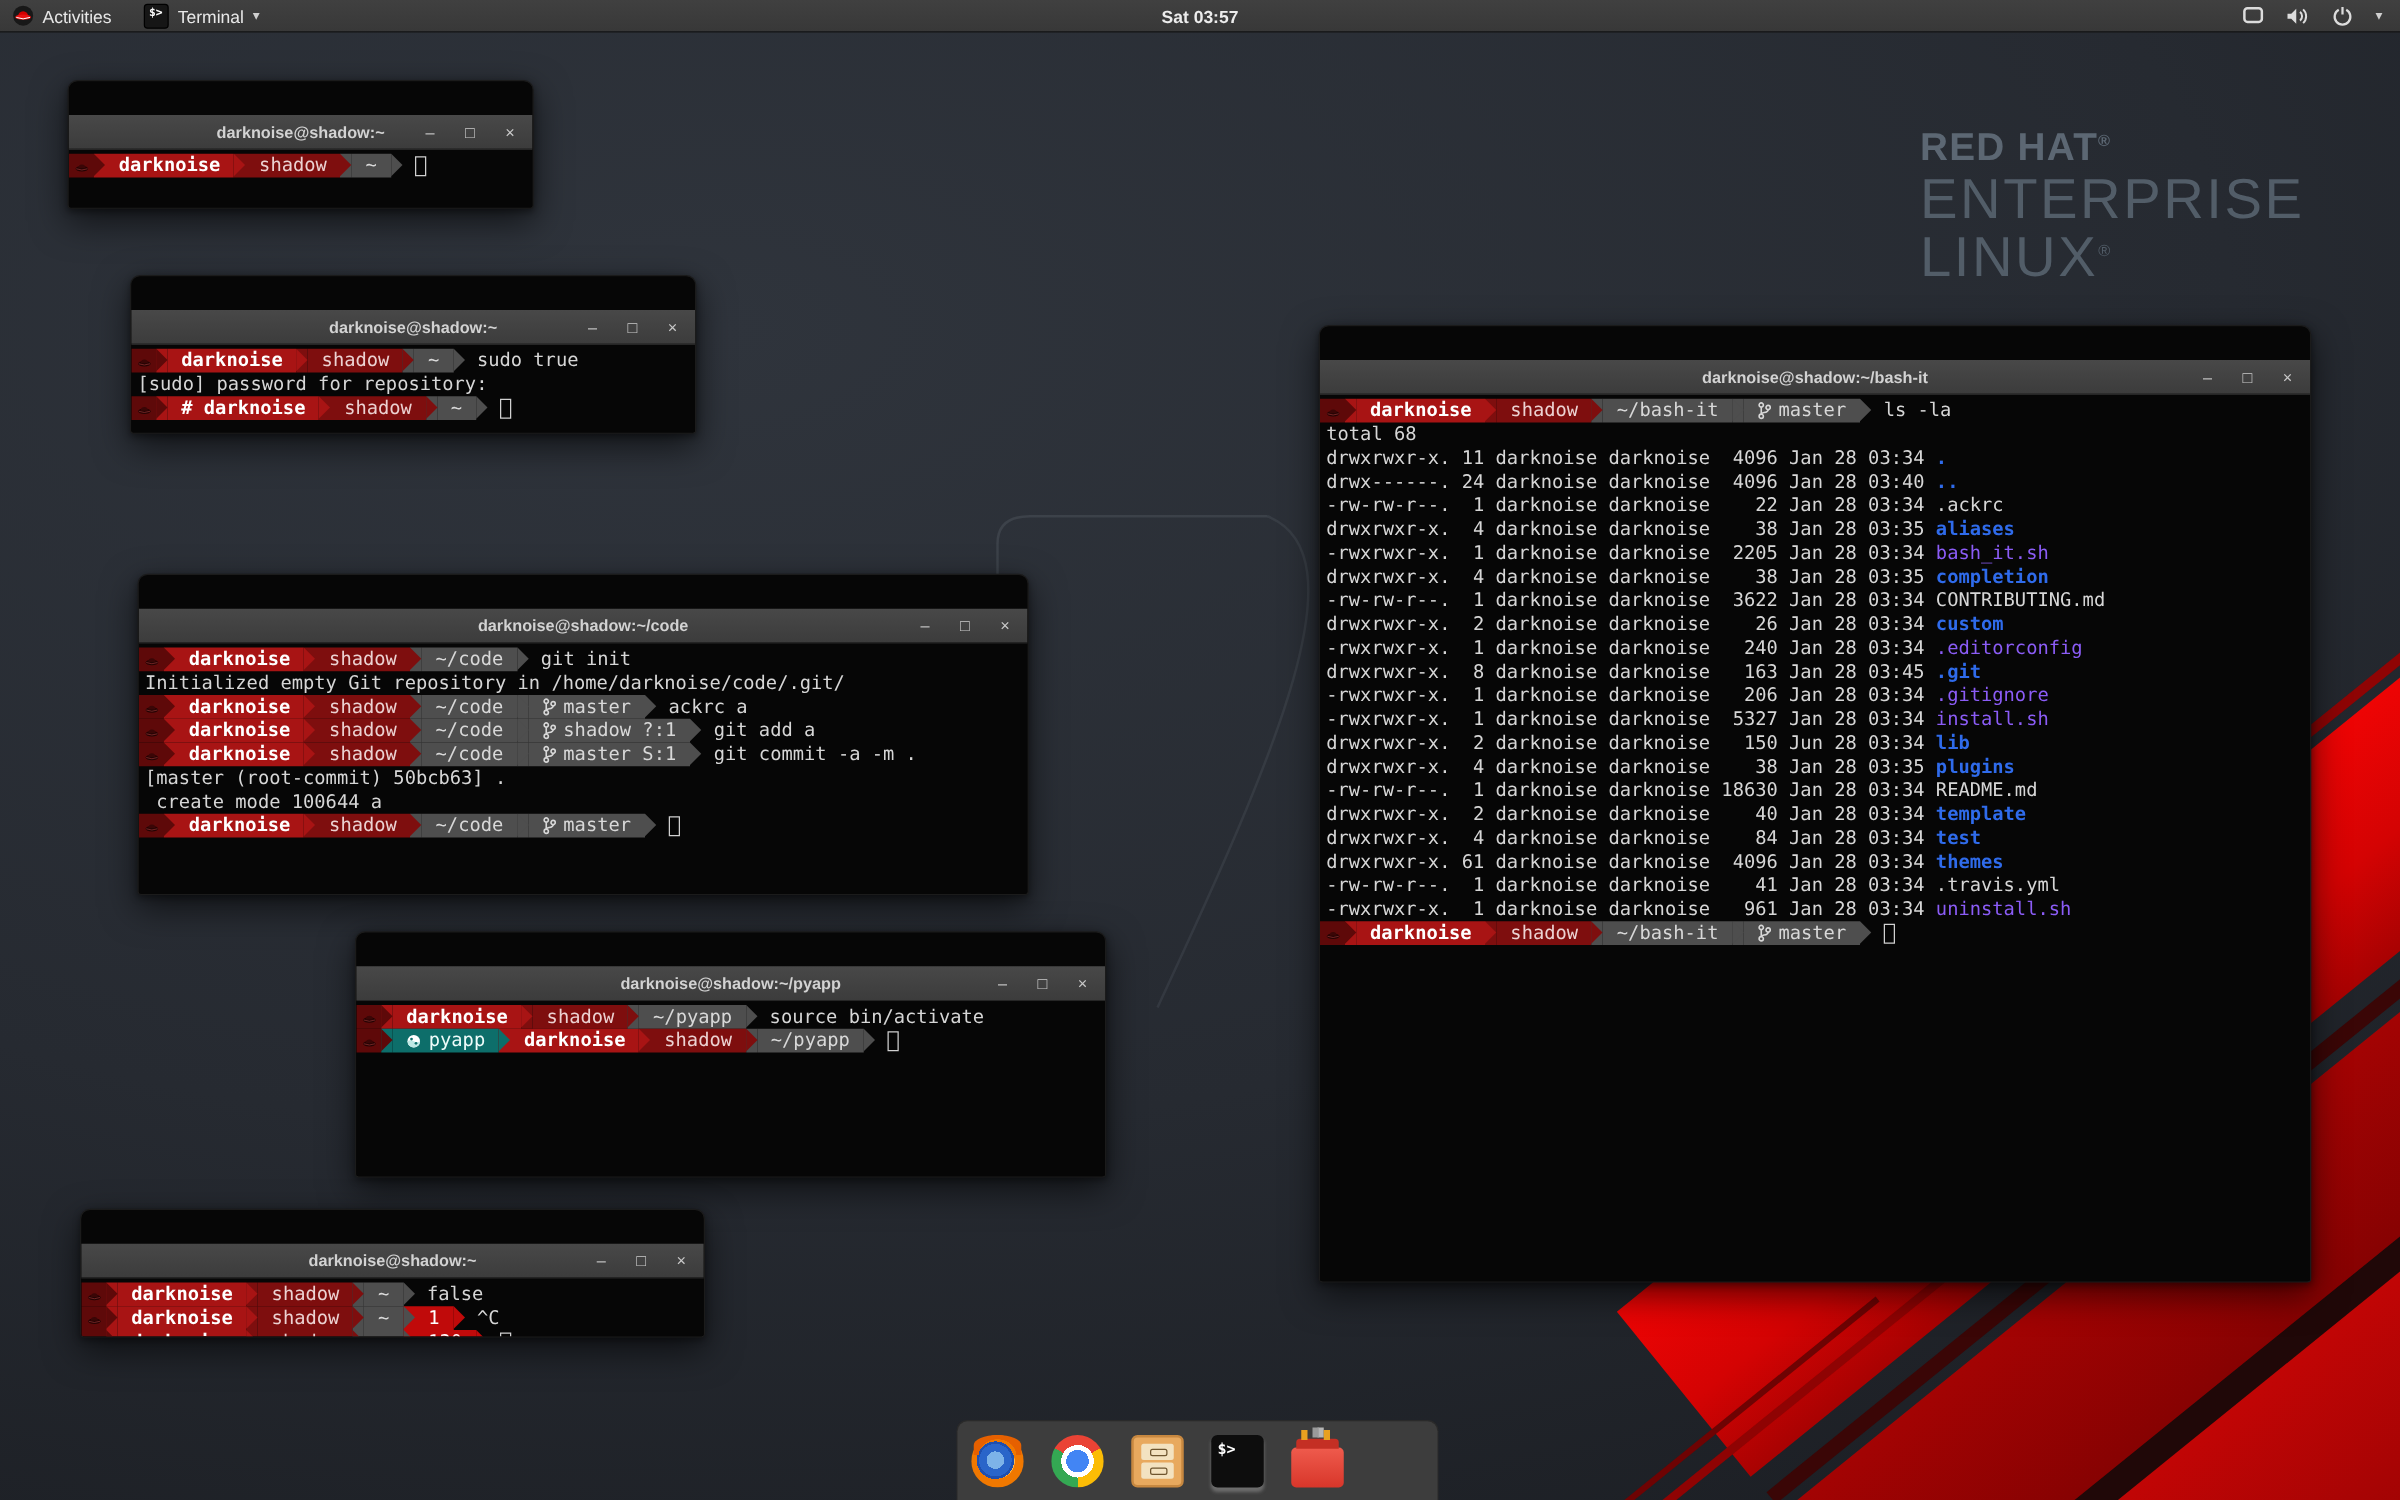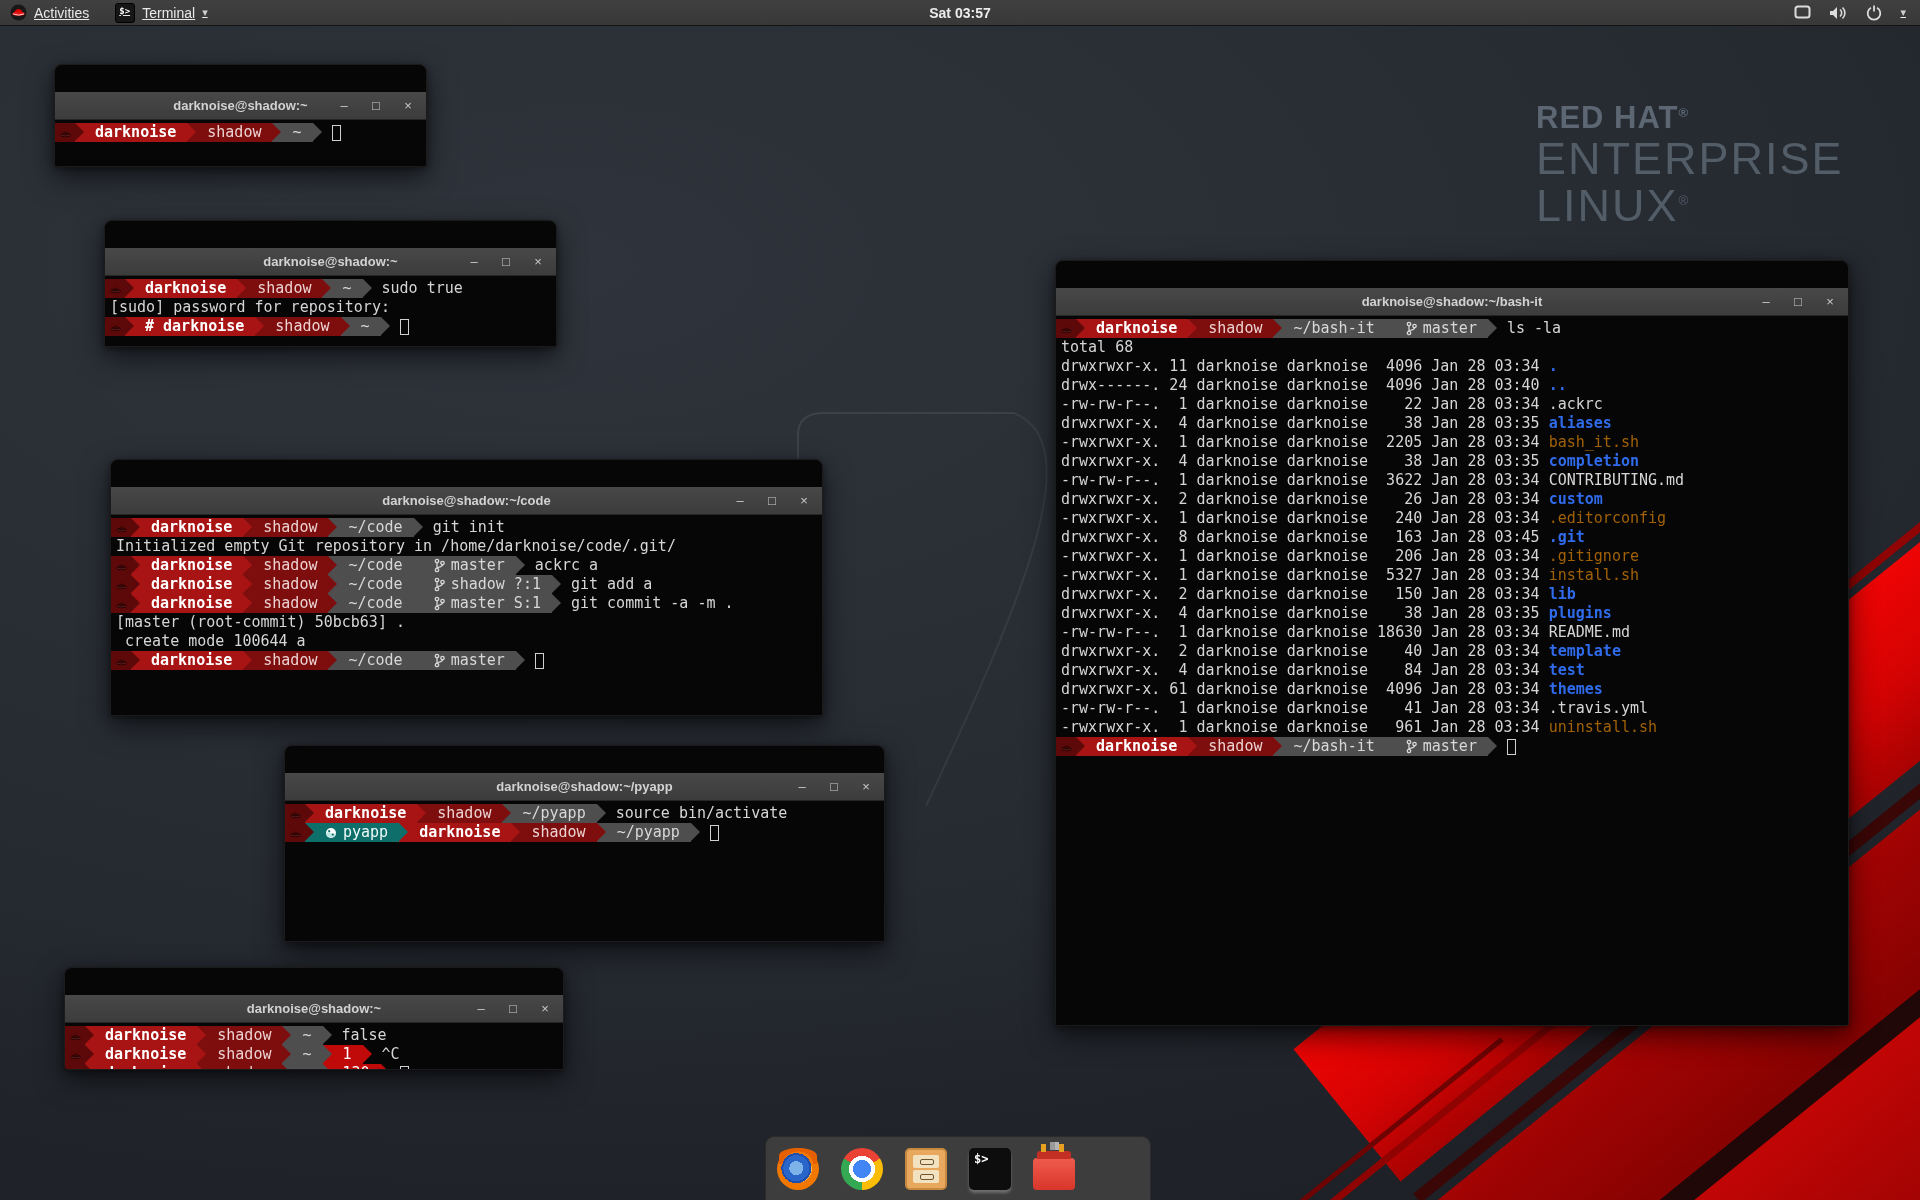--- a/index.html
+++ b/index.html
@@ -25,21 +25,21 @@
   .band-lineb { left:1120px; top:1172px; width:430px; height:5px; background:#6e0303; }
 
   #brand { position:absolute; left:1536px; top:100px; z-index:1; color:#57626e; user-select:none; }
   #brand .b1 { font-size:31px; font-weight:bold; letter-spacing:1px; color:#5c6773; }
   #brand .b2, #brand .b3 { font-size:45px; letter-spacing:2px; font-weight:400; line-height:1.04; color:#525d68; }
   #brand sup { font-size:13px; vertical-align:super; }
 
   
   #topbar { position:absolute; left:0; top:0; width:1920px; height:26px; z-index:40;
     background:linear-gradient(#404040,#383838); border-bottom:1px solid #141414;
-    display:flex; align-items:center; color:#e8e8e8; font-size:14px;text-decoration:underline; }
+    display:flex; align-items:center; color:#e8e8e8; font-size:14px; }
   .tb-left { display:flex; align-items:center; gap:6px; padding-left:8px; }
   .tb-activities { display:flex; align-items:center; gap:7px; padding:0 10px 0 2px; height:26px; cursor:default; }
   .tb-appmenu { display:flex; align-items:center; gap:7px; height:26px; padding:0 10px; }
   .tb-apptile { width:20px; height:20px; background:#161616; border:1px solid #000; border-radius:3px;
     color:#fff; font-family:"DejaVu Sans Mono",monospace; font-size:9px; font-weight:bold;
     display:flex; align-items:flex-start; justify-content:flex-start; padding:2px 0 0 3px; }
   .tb-chev { font-size:11px; color:#cfcfcf; }
   .tb-clock { position:absolute; left:0; right:0; text-align:center; font-weight:bold; color:#ececec; pointer-events:none; }
   .tb-clock span { pointer-events:auto; }
   .tb-right { margin-left:auto; display:flex; align-items:center; gap:18px; padding-right:14px; }
@@ -66,21 +66,21 @@
   .seg-path { color:#d8d8d8; }
   .seg-git  { color:#d8d8d8; }
   .seg-exit { color:#ffffff; }
   .seg-venv { color:#eefcfa; }
   .arrow { display:inline-block; width:9px; height:19px; position:relative; flex:0 0 9px; }
   .arrow b { position:absolute; left:0; top:0; width:0; height:0;
     border-top:9.5px solid transparent; border-bottom:9.5px solid transparent; border-left:9px solid currentColor; }
   .cmd { margin-left:10px; color:#d6d6d6; white-space:pre; }
   .cursor { display:inline-block; width:9px; height:16px; border:1px solid #d0d0d0; margin-left:10px; }
   .fn-dir  { color:#2f6beb; font-weight:bold; }
-  .fn-exec { color:#a16207; }
+  .fn-exec { color:#8b5cf6; }
   .fn-plain{ color:#d6d6d6; }
 
   
   #dock { position:absolute; left:765px; bottom:0; width:386px; height:64px; z-index:30;
     background:#3d3d3d; border:1px solid #2a2a2a; border-bottom:none; border-radius:9px 9px 0 0;
     display:flex; align-items:center; justify-content:center; gap:20px; }
   .dock-item { width:44px; height:44px; display:flex; align-items:center; justify-content:center; }
   .dk { width:42px; height:42px; display:block; position:relative; }
   .dk-firefox { border-radius:50%;
     background: radial-gradient(circle at 46% 48%, #7db3e8 0 7px, #2a65c9 7px 13px, #1f4fae 13px 15px, transparent 15px),
@@ -322,21 +322,21 @@
           <div class="term-line plain"><span>-rw-rw-r--.  1 darknoise darknoise    22 Jan 28 03:34 </span><span class="fn-plain">.ackrc</span></div>
           <div class="term-line plain"><span>drwxrwxr-x.  4 darknoise darknoise    38 Jan 28 03:35 </span><span class="fn-dir">aliases</span></div>
           <div class="term-line plain"><span>-rwxrwxr-x.  1 darknoise darknoise  2205 Jan 28 03:34 </span><span class="fn-exec">bash_it.sh</span></div>
           <div class="term-line plain"><span>drwxrwxr-x.  4 darknoise darknoise    38 Jan 28 03:35 </span><span class="fn-dir">completion</span></div>
           <div class="term-line plain"><span>-rw-rw-r--.  1 darknoise darknoise  3622 Jan 28 03:34 </span><span class="fn-plain">CONTRIBUTING.md</span></div>
           <div class="term-line plain"><span>drwxrwxr-x.  2 darknoise darknoise    26 Jan 28 03:34 </span><span class="fn-dir">custom</span></div>
           <div class="term-line plain"><span>-rwxrwxr-x.  1 darknoise darknoise   240 Jan 28 03:34 </span><span class="fn-exec">.editorconfig</span></div>
           <div class="term-line plain"><span>drwxrwxr-x.  8 darknoise darknoise   163 Jan 28 03:45 </span><span class="fn-dir">.git</span></div>
           <div class="term-line plain"><span>-rwxrwxr-x.  1 darknoise darknoise   206 Jan 28 03:34 </span><span class="fn-exec">.gitignore</span></div>
           <div class="term-line plain"><span>-rwxrwxr-x.  1 darknoise darknoise  5327 Jan 28 03:34 </span><span class="fn-exec">install.sh</span></div>
-          <div class="term-line plain"><span>drwxrwxr-x.  2 darknoise darknoise   150 Jan 28 03:34 </span><span class="fn-dir">lib</span></div>
+          <div class="term-line plain"><span>drwxrwxr-x.  2 darknoise darknoise   150 Jun 28 03:34 </span><span class="fn-dir">lib</span></div>
           <div class="term-line plain"><span>drwxrwxr-x.  4 darknoise darknoise    38 Jan 28 03:35 </span><span class="fn-dir">plugins</span></div>
           <div class="term-line plain"><span>-rw-rw-r--.  1 darknoise darknoise 18630 Jan 28 03:34 </span><span class="fn-plain">README.md</span></div>
           <div class="term-line plain"><span>drwxrwxr-x.  2 darknoise darknoise    40 Jan 28 03:34 </span><span class="fn-dir">template</span></div>
           <div class="term-line plain"><span>drwxrwxr-x.  4 darknoise darknoise    84 Jan 28 03:34 </span><span class="fn-dir">test</span></div>
           <div class="term-line plain"><span>drwxrwxr-x. 61 darknoise darknoise  4096 Jan 28 03:34 </span><span class="fn-dir">themes</span></div>
           <div class="term-line plain"><span>-rw-rw-r--.  1 darknoise darknoise    41 Jan 28 03:34 </span><span class="fn-plain">.travis.yml</span></div>
           <div class="term-line plain"><span>-rwxrwxr-x.  1 darknoise darknoise   961 Jan 28 03:34 </span><span class="fn-exec">uninstall.sh</span></div>
           <div class="term-line"><span class="seg seg-hat" style="background: rgb(94, 9, 9);"><svg width="11" height="10" viewBox="0 0 11 10">
                 <ellipse cx="5.5" cy="7" rx="5" ry="2.2" fill="#240303"></ellipse>
                 <path d="M2.6 6.6 a2.9 3.1 0 0 1 5.8 0 z" fill="#3a0606"></path>

